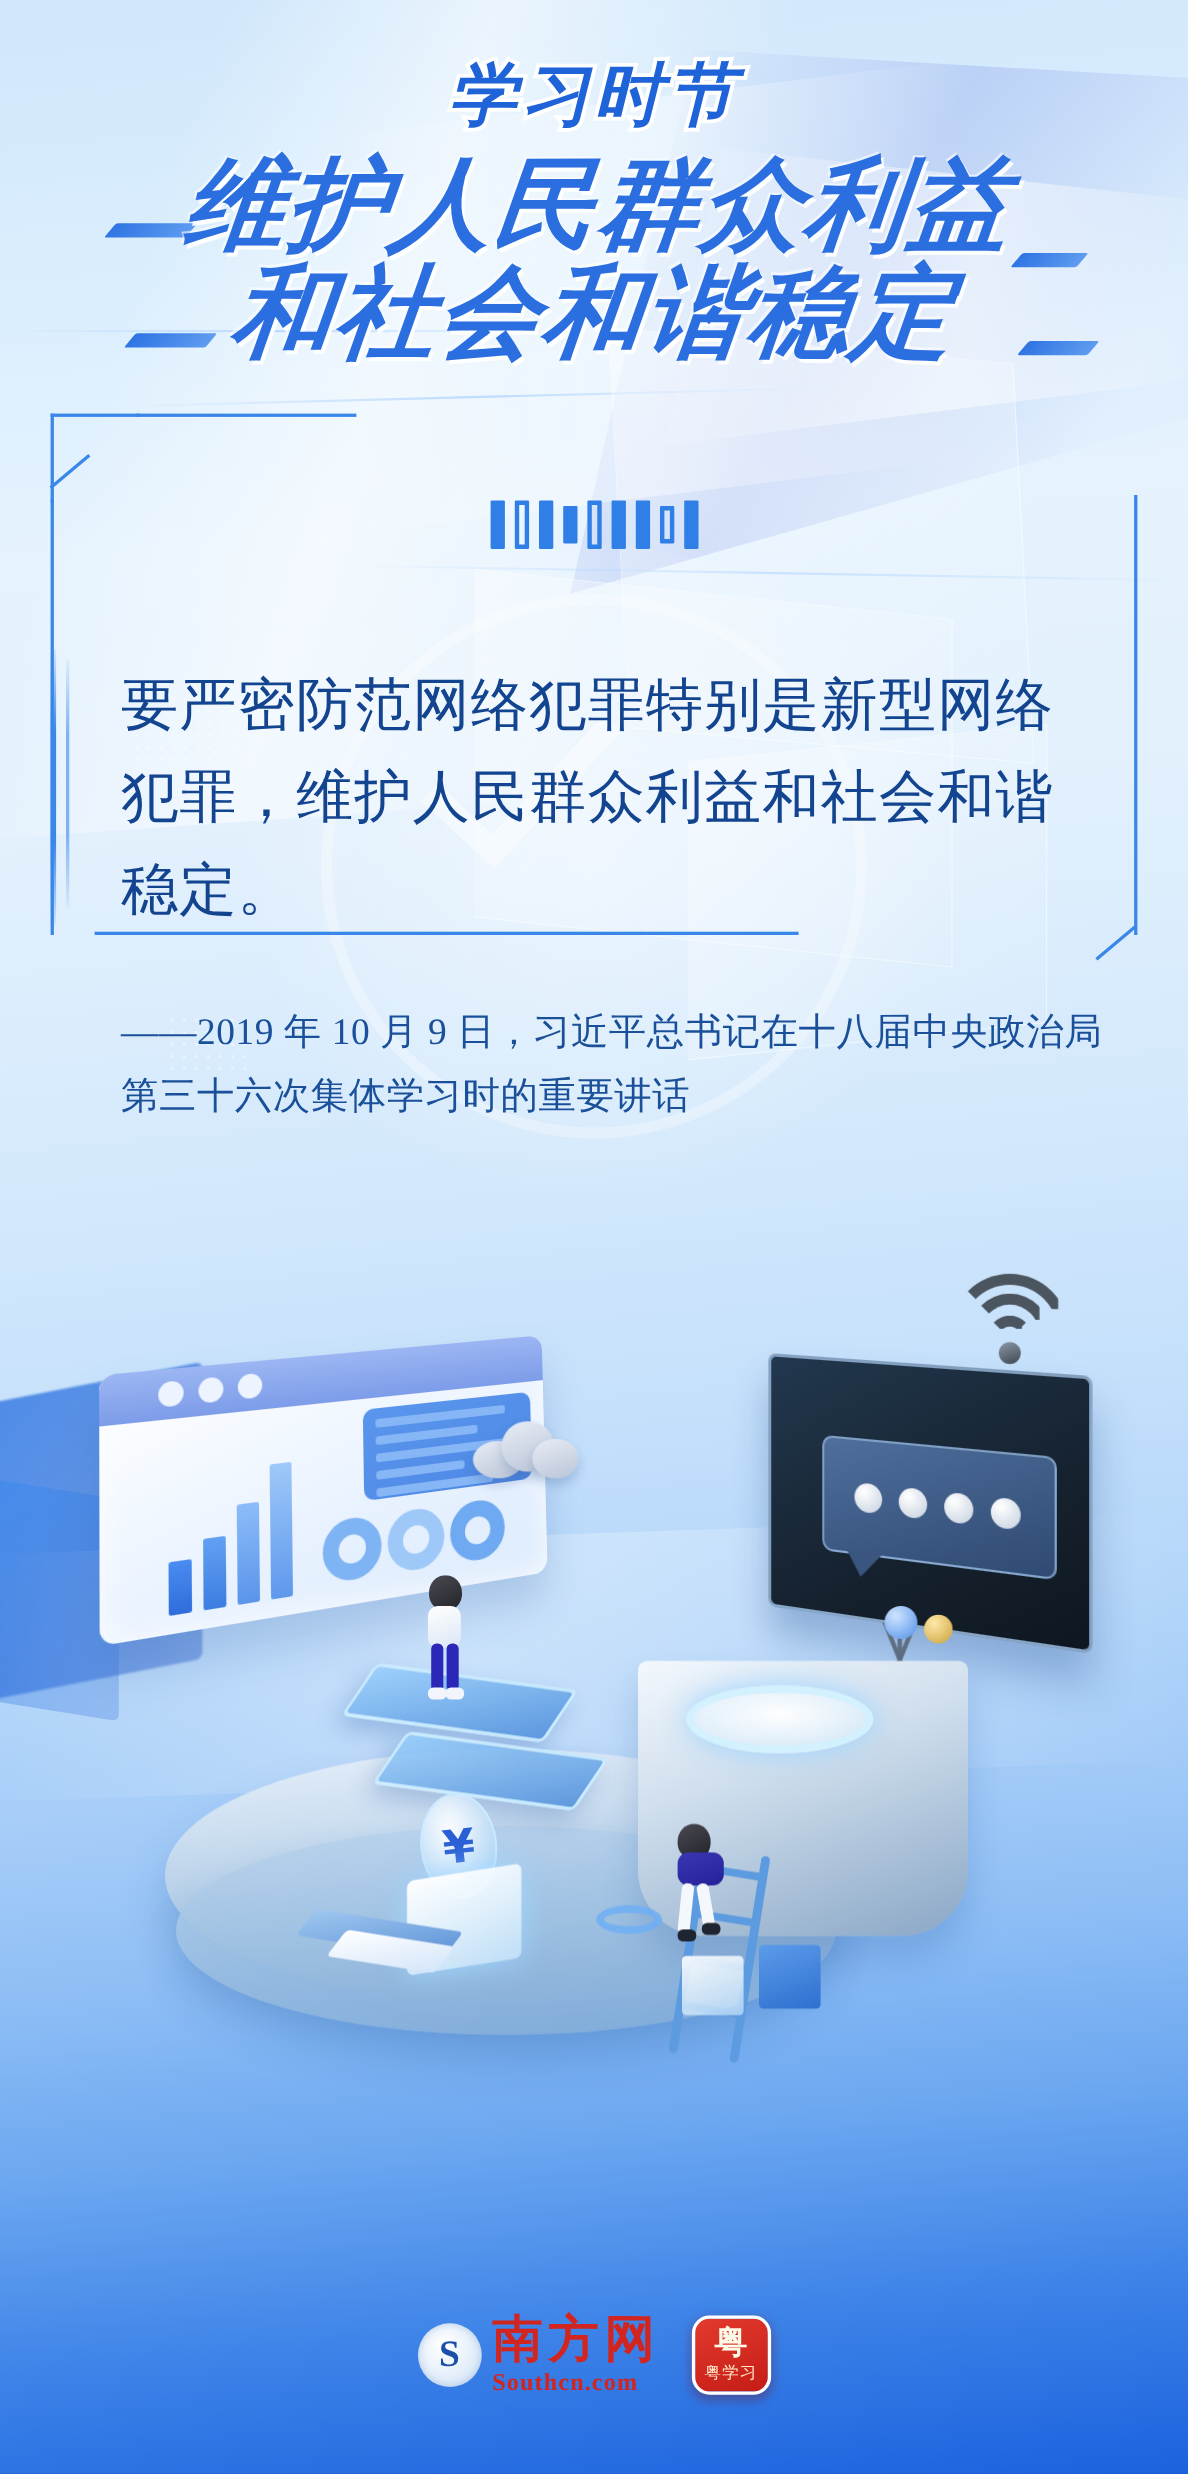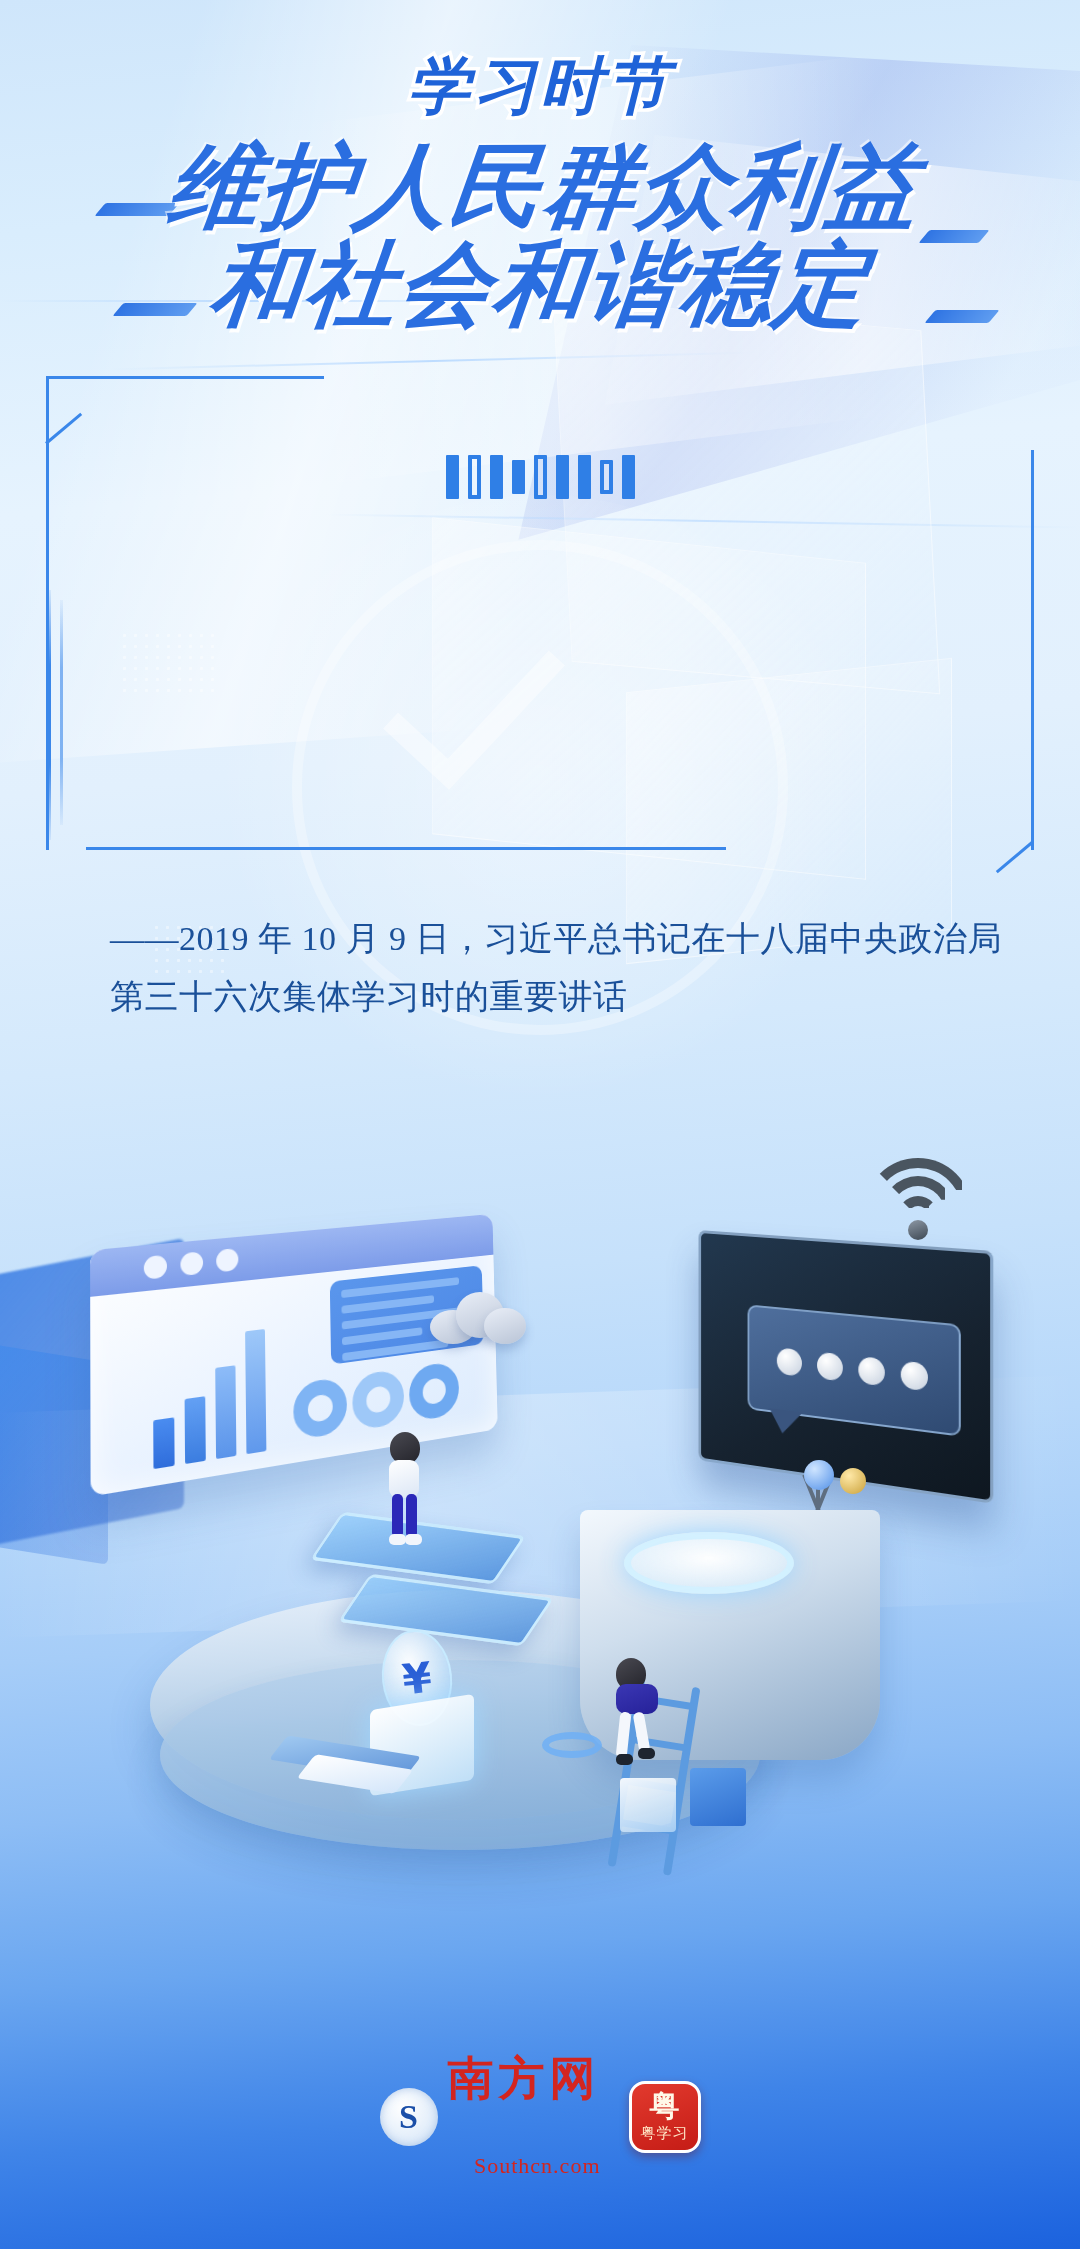--- a/index.html
+++ b/index.html
@@ -382,28 +382,28 @@
   }
   .logo-southcn { display:flex; align-items:center; gap:10px; }
   .logo-mark {
     width:58px; height:58px; border-radius:50%;
     background: radial-gradient(circle at 40% 35%, #ffffff, #cfe2f7);
     display:flex; align-items:center; justify-content:center;
     color:#1b4fa8; font-size:34px; font-weight:bold;
     font-family:"Liberation Serif",serif;
     box-shadow: inset 0 0 8px rgba(80,130,200,.35);
   }
-  .logo-words { display:flex; flex-direction:column; align-items:flex-end; line-height:1;gap:48px; }
+  .logo-words { display:flex; flex-direction:column; align-items:flex-start; line-height:1; }
   .logo-cn {
     font-family:"Liberation Serif","DejaVu Serif",serif;
     font-size:46px; font-weight:bold; color:#d3251f; letter-spacing:5px;
   }
   .logo-en {
     font-family:"Liberation Serif","DejaVu Serif",serif;
-    font-size:22px; font-weight:normal; color:#d3251f; letter-spacing:1px;
+    font-size:22px; font-weight:bold; color:#d3251f; letter-spacing:1px;
     margin-top:5px;
   }
   .logo-app {
     width:72px; height:72px; border-radius:16px;
     background: linear-gradient(160deg,#e23a2e,#c51c16);
     display:flex; flex-direction:column; align-items:center; justify-content:center;
     box-shadow: 0 4px 10px rgba(120,10,10,.35);
     border:3px solid #ffffff;
     box-sizing:border-box;
   }
@@ -472,20 +472,21 @@
     <div class="qf-line" style="right:0;top:120px;width:3px;height:400px;"></div>
     <div class="qf-line" style="left:0;top:124px;width:3px;height:396px;"></div>
     <div class="qf-line" style="left:40px;bottom:0;width:640px;height:3px;"></div>
     <div class="qf-line" style="left:0;top:112px;width:46px;height:3px;transform:rotate(-40deg);transform-origin:left center;"></div>
     <div class="qf-line" style="right:2px;bottom:6px;width:46px;height:3px;transform:rotate(-40deg);transform-origin:right center;"></div>
   </div>
 
   <div class="quote-box">
     <div class="quote-rail"></div>
     <div class="quote-rail r2"></div>
+    <div class="quote-text">要严密防范网络犯罪特别是新型网络犯罪，维护人民群众利益和社会和谐稳定。</div>
     <div class="quote-src">——2019 年 10 月 9 日，习近平总书记在十八届中央政治局第三十六次集体学习时的重要讲话</div>
   </div>
 
   <div class="illus">
 
     <div class="browser">
       <div class="browser-bar">
         <span class="browser-dot"></span>
         <span class="browser-dot"></span>
         <span class="browser-dot"></span>

